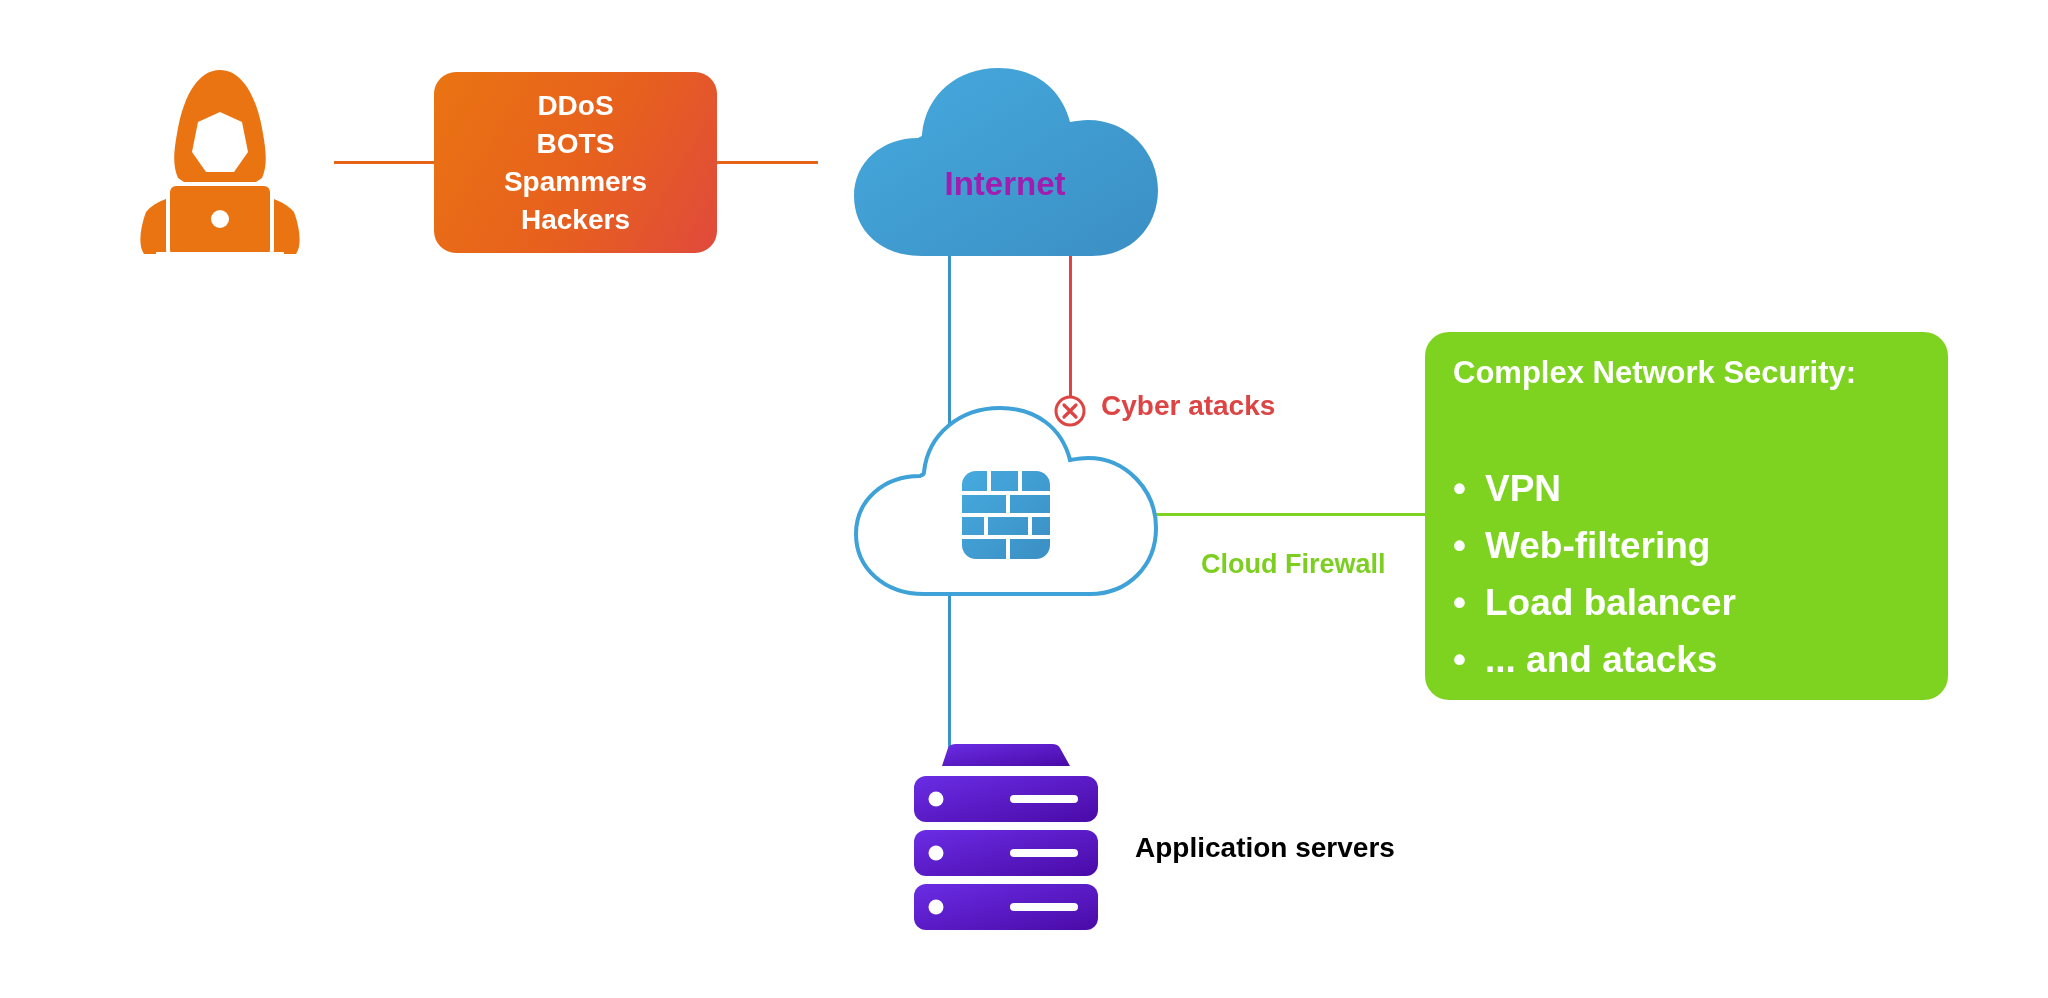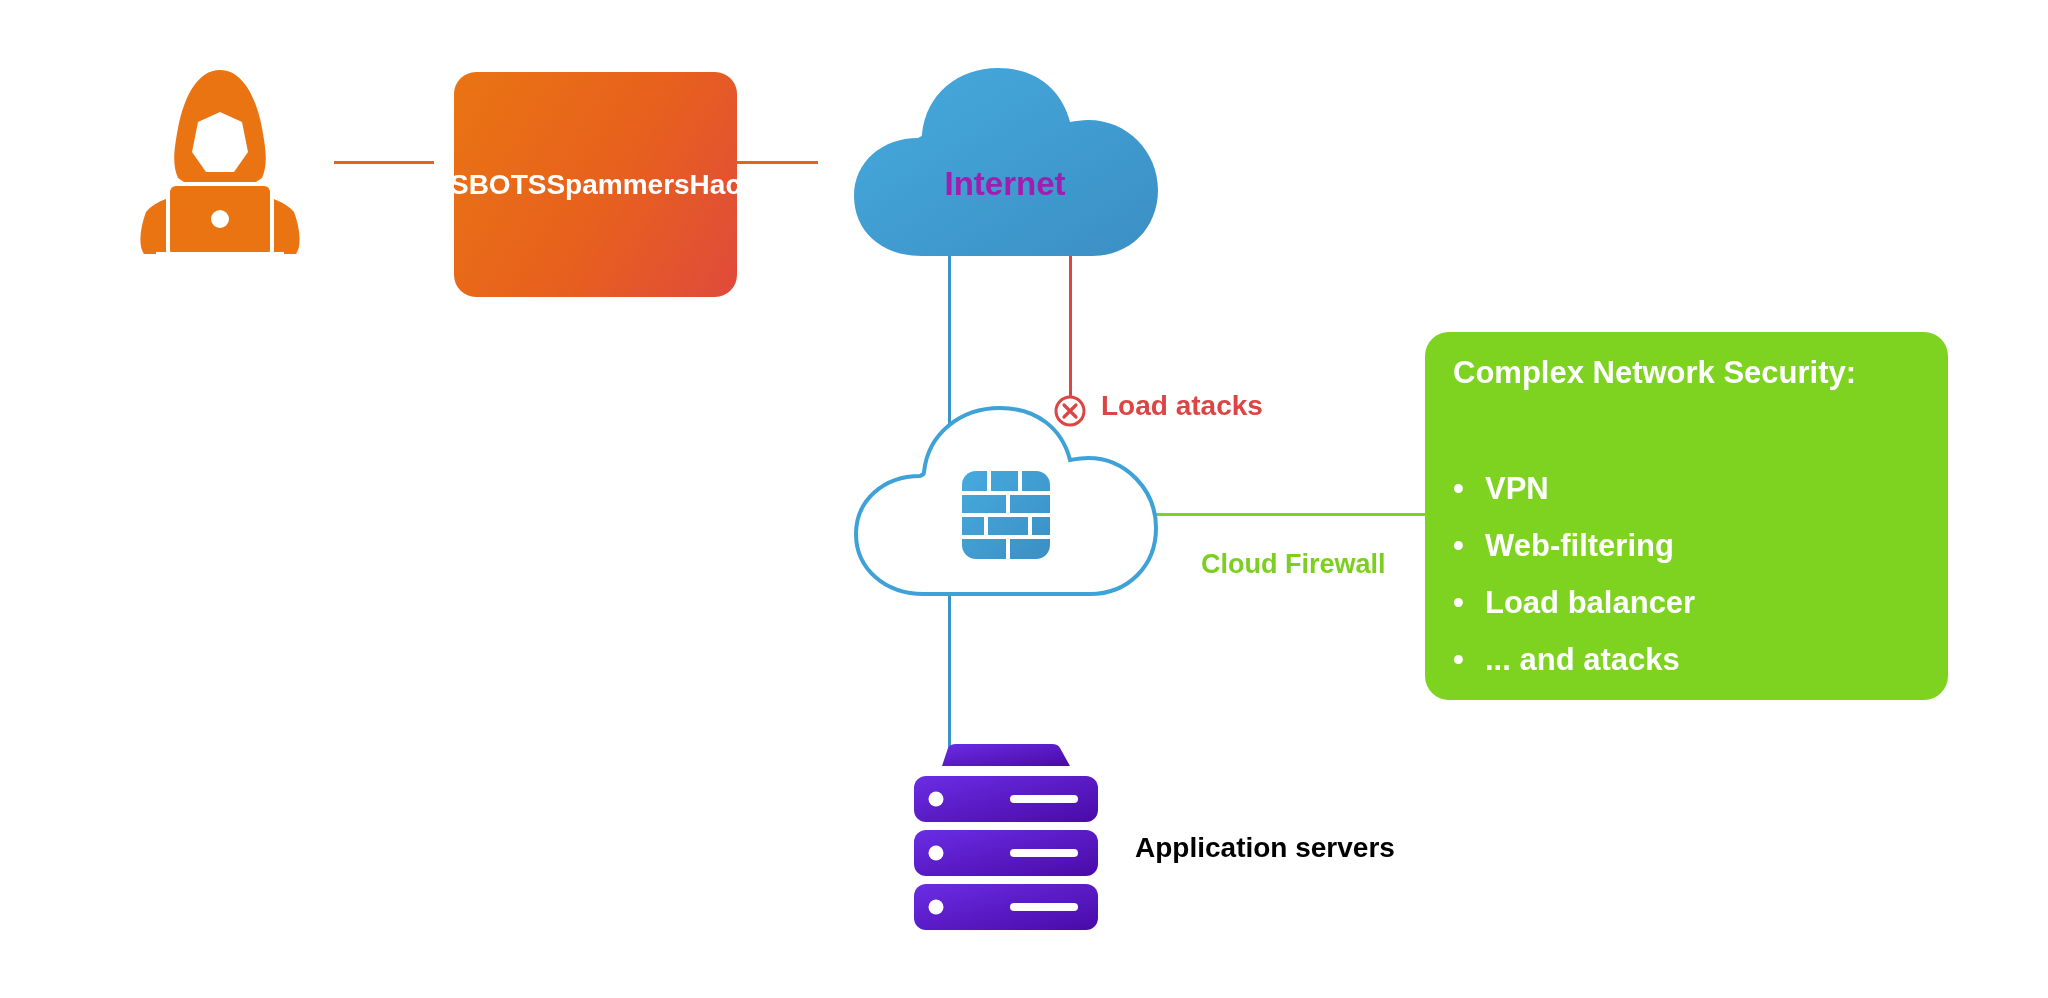--- a/index.html
+++ b/index.html
@@ -3,39 +3,39 @@
 <meta charset="utf-8">
 <style>
   html, body { margin: 0; padding: 0; background: #ffffff; }
   body { width: 2048px; height: 998px; position: relative; overflow: hidden;
          font-family: "Liberation Sans", "DejaVu Sans", sans-serif; }
   .abs { position: absolute; }
   .line { position: absolute; }
   .txt { font-weight: bold; white-space: nowrap; }
 
   .threat-box {
-    left: 434px; top: 72px; width: 283px; height: 225px;
+    left: 434px; top: 72px; width: 283px; height: 181px;
     border-radius: 22px;
     background: linear-gradient(120deg, #ea7412 0%, #e7601e 55%, #e04a3c 100%);
-    display: flex; flex-direction: row; align-items: center; justify-content: center;
-    color: #fff; font-size: 28px; font-weight: bold; line-height: 38px; margin-left: 20px;
+    display: flex; flex-direction: column; align-items: center; justify-content: center;
+    color: #fff; font-size: 28px; font-weight: bold; line-height: 38px;
   }
   .internet-label { left: 855px; top: 165px; width: 300px; text-align: center;
     color: #a21caf; font-size: 33px; font-weight: bold; }
   .cyber-label { left: 1101px; top: 390px; color: #dd4444; font-size: 28px; }
   .firewall-label { left: 1186px; top: 549px; color: #7ccf21; font-size: 27px; margin-left: 15px; }
   .servers-label { left: 1135px; top: 832px; color: #000000; font-size: 28px; }
 
   .security-box {
     left: 1425px; top: 332px; width: 523px; height: 368px;
     border-radius: 24px; background: #7ed321; color: #fff;
   }
   .security-title { position: absolute; left: 28px; top: 23px; font-size: 31px; font-weight: bold; }
   .security-list { position: absolute; left: 28px; top: 128px; margin: 0; padding: 0; list-style: none; }
-  .security-list li { font-size: 31px; font-weight: bold; height: 57px; line-height: 57px; }
+  .security-list li { font-size: 37px; font-weight: bold; height: 57px; line-height: 57px; }
   .bullet { display: inline-block; width: 32px; }
 </style>
 </head>
 <body>
 
 <div class="line" style="left:334px; top:161px; width:100px; height:3px; background:#e8631a;"></div>
 <div class="line" style="left:717px; top:161px; width:101px; height:3px; background:#e8631a;"></div>
 <div class="line" style="left:948px; top:255px; width:3px; height:170px; background:#3b94c9;"></div>
 <div class="line" style="left:1069px; top:255px; width:3px; height:141px; background:#dd4444;"></div>
 <div class="line" style="left:1155px; top:513px; width:272px; height:3px; background:#7ed321;"></div>
@@ -65,21 +65,21 @@
     </linearGradient>
   </defs>
   <path d="M70 190 C28 190 2 164 2 130 C2 96 30 72 66 72 C70 70 70 70 70 68 C74 28 106 2 146 2 C184 2 210 24 218 56 C224 55 230 54 236 54 C276 54 306 86 306 124 C306 162 278 190 240 190 Z" fill="url(#gInternet)"></path>
 </svg>
 <div class="abs txt internet-label">Internet</div>
 
 <svg class="abs" style="left:1053px; top:394px;" width="34" height="34" viewBox="0 0 34 34">
   <circle cx="17" cy="17" r="14" fill="#ffffff" stroke="#dd4444" stroke-width="3"></circle>
   <path d="M11 11 L23 23 M23 11 L11 23" stroke="#dd4444" stroke-width="3.2" stroke-linecap="round"></path>
 </svg>
-<div class="abs txt cyber-label">Load atacks</div>
+<div class="abs txt cyber-label">Cyber atacks</div>
 
 <svg class="abs" style="left:852px; top:404px;" width="308" height="194" viewBox="0 0 308 194">
   <path d="M72 190 C32 190 4 164 4 130 C4 96 32 72 68 72 C72 70 72 70 72 68 C76 30 108 4 148 4 C184 4 210 24 218 56 C224 55 230 54 236 54 C274 54 304 86 304 124 C304 162 276 190 238 190 Z" fill="#ffffff" stroke="#3ea1d8" stroke-width="4"></path>
 </svg>
 
 <svg class="abs" style="left:962px; top:471px;" width="88" height="88" viewBox="0 0 88 88">
   <defs>
     <linearGradient id="gWall" x1="0" y1="0" x2="1" y2="1">
       <stop offset="0" stop-color="#46aade"></stop>
       <stop offset="1" stop-color="#3b8fc4"></stop>

